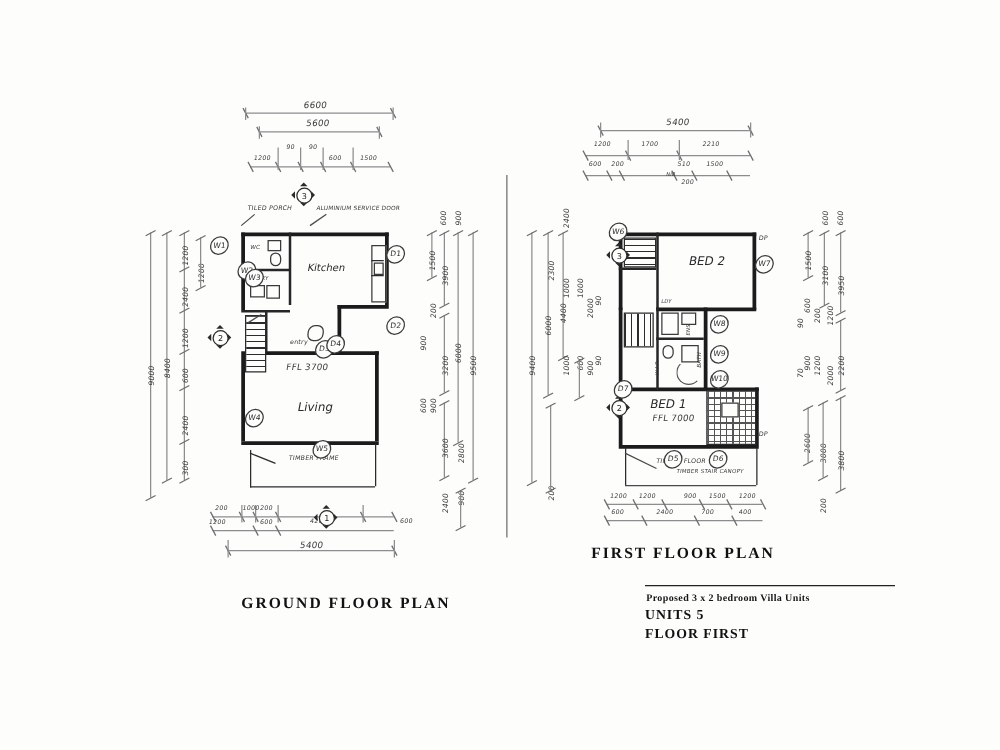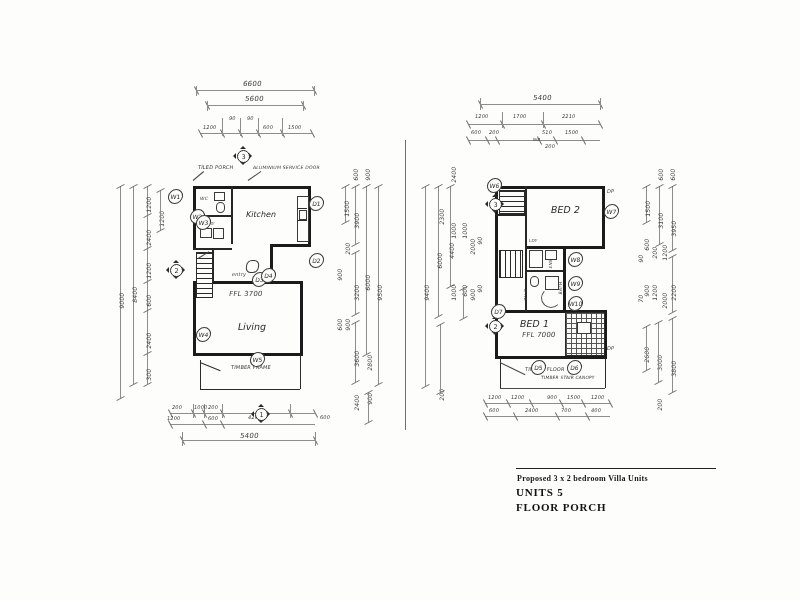--- a/index.html
+++ b/index.html
@@ -464,20 +464,21 @@
     <div class="hand md" style="left:240px; top:432px;">5400</div>
 
     <div class="secmark" style="left:253px; top:406px;">
       <span class="fl n"></span>
       <span class="fl s"></span>
       <span class="fl w"></span>
       <span class="fl e"></span>
       <span class="circ">1</span>
     </div>
 
+    <div class="plantitle" style="left:193px; top:475px;">GROUND FLOOR PLAN</div>
   </div>
 
   <div class="abs" style="left:405px; top:0; width:395px; height:530px;">
 
     <div class="dimh" style="left:75px; top:104px; width:120px;"></div>
     <div class="tick" style="left:75px; top:100px;"></div>
     <div class="tick" style="left:195px; top:100px;"></div>
     <div class="dimv" style="left:75px; top:98px; height:12px;"></div>
     <div class="dimv" style="left:195px; top:98px; height:12px;"></div>
     <div class="hand md" style="left:128px; top:94px;">5400</div>
@@ -671,22 +672,23 @@
     <div class="dimh" style="left:80px; top:416px; width:125px;"></div>
     <div class="tick" style="left:80px; top:412px;"></div>
     <div class="tick" style="left:110px; top:412px;"></div>
     <div class="tick" style="left:152px; top:412px;"></div>
     <div class="tick" style="left:182px; top:412px;"></div>
     <div class="hand sm" style="left:84px; top:407px;">600</div>
     <div class="hand sm" style="left:120px; top:407px;">2400</div>
     <div class="hand sm" style="left:156px; top:407px;">700</div>
     <div class="hand sm" style="left:186px; top:407px;">400</div>
 
+    <div class="plantitle" style="left:68px; top:435px;">FIRST FLOOR PLAN</div>
   </div>
 
   <div class="titleblock" style="left:0; top:0; width:800px; height:600px; pointer-events:none;">
     <div class="tb-rule" style="left:516px; top:468px; width:200px;"></div>
     <div class="tb-sub" style="left:517px; top:474px;">Proposed 3 x 2 bedroom Villa Units</div>
     <div class="tb-line" style="left:516px; top:486px;">UNITS 5</div>
-    <div class="tb-line" style="left:516px; top:501px;">FLOOR PORCH</div>
+    <div class="tb-line" style="left:516px; top:501px;">FLOOR FIRST</div>
   </div>
 
 </div>
 
 </body></html>

